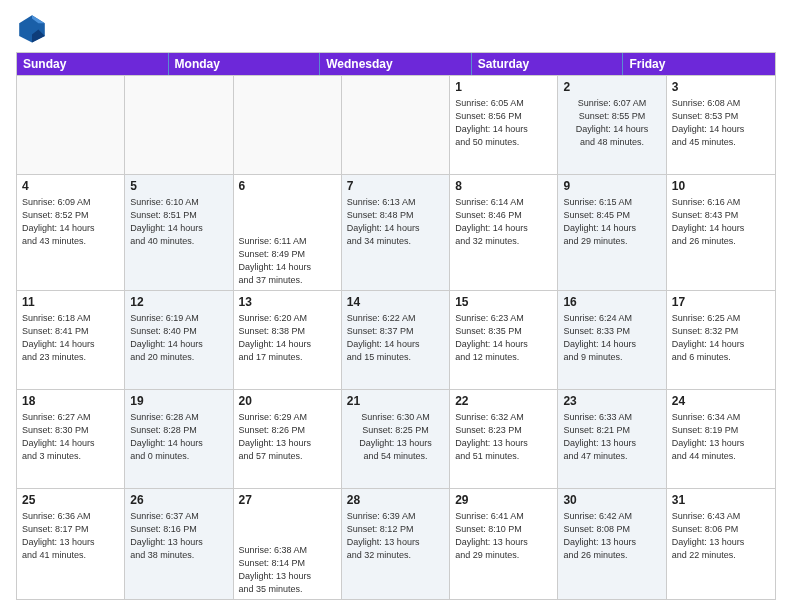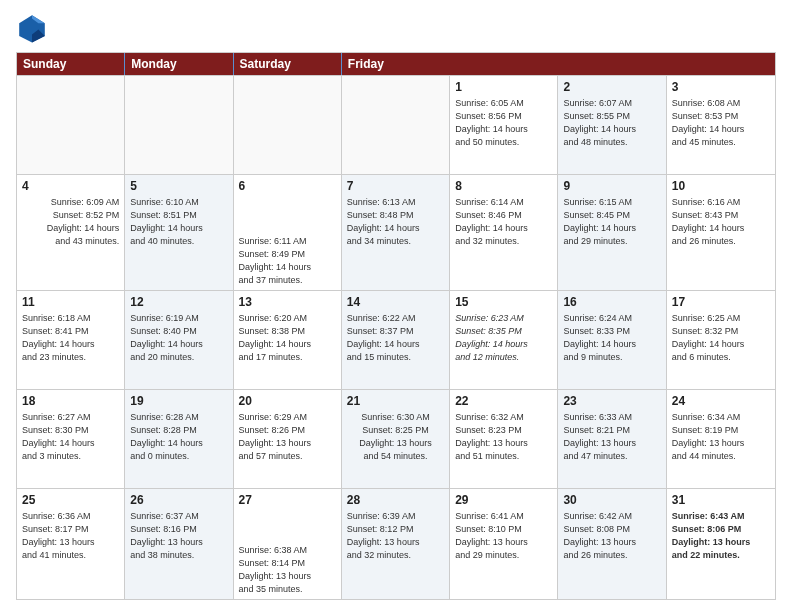--- a/index.html
+++ b/index.html
@@ -61,22 +61,22 @@
       color: #444;
     }
     .calendar {
       flex: 1;
       display: flex;
       flex-direction: column;
       border: 1px solid #ccc;
     }
     .cal-header {
       display: grid;
-      grid-template-columns: repeat(7, 1fr);
-      background: #7f1d1d;
+      grid-template-columns: repeat(5, 1fr);
+      background: #6d28d9;
     }
     .cal-header-cell {
       color: #fff;
       font-size: 12px;
       font-weight: bold;
       padding: 4px 6px;
       text-align: left;
       border-right: 1px solid #5a8ed0;
     }
     .cal-header-cell:last-child { border-right: none; }
@@ -135,55 +135,56 @@
     <div class="title-section">
       <div class="month-title"></div>
       <div class="subtitle"></div>
     </div>
   </div>
 
   <div class="calendar">
     <div class="cal-header" id="cal-header">
         <div class="cal-header-cell">Sunday</div>
         <div class="cal-header-cell">Monday</div>
+        <div class="cal-header-cell">Wednesday</div>
         <div class="cal-header-cell">Saturday</div>
         <div class="cal-header-cell">Friday</div>
       </div>
     <div class="cal-body" id="cal-body">
         <div class="cal-row">
           <div class="cal-cell empty"></div>
           <div class="cal-cell empty"></div>
           <div class="cal-cell empty"></div>
           <div class="cal-cell empty"></div>
           <div class="cal-cell">
             <span class="day-num">1</span>
             <div class="cell-info" style="white-space: pre-line;">Sunrise: 6:05 AM
 Sunset: 8:56 PM
 Daylight: 14 hours
 and 50 minutes.</div>
           </div>
           <div class="cal-cell shaded">
             <span class="day-num">2</span>
-            <div class="cell-info" style="white-space: pre-line;">Sunrise: 6:07 AM
+            <div class="cell-info" style="white-space: pre-line; text-align: center;">Sunrise: 6:07 AM
 Sunset: 8:55 PM
 Daylight: 14 hours
 and 48 minutes.</div>
           </div>
           <div class="cal-cell">
             <span class="day-num">3</span>
             <div class="cell-info" style="white-space: pre-line;">Sunrise: 6:08 AM
 Sunset: 8:53 PM
 Daylight: 14 hours
 and 45 minutes.</div>
           </div>
         </div>
         <div class="cal-row">
           <div class="cal-cell">
             <span class="day-num">4</span>
-            <div class="cell-info" style="white-space: pre-line; text-align: right;">Sunrise: 6:09 AM
+            <div class="cell-info" style="white-space: pre-line;">Sunrise: 6:09 AM
 Sunset: 8:52 PM
 Daylight: 14 hours
 and 43 minutes.</div>
           </div>
           <div class="cal-cell shaded">
             <span class="day-num">5</span>
             <div class="cell-info" style="white-space: pre-line;">Sunrise: 6:10 AM
 Sunset: 8:51 PM
 Daylight: 14 hours
 and 40 minutes.</div>
@@ -248,21 +249,21 @@
           </div>
           <div class="cal-cell shaded">
             <span class="day-num">14</span>
             <div class="cell-info" style="white-space: pre-line;">Sunrise: 6:22 AM
 Sunset: 8:37 PM
 Daylight: 14 hours
 and 15 minutes.</div>
           </div>
           <div class="cal-cell">
             <span class="day-num">15</span>
-            <div class="cell-info" style="white-space: pre-line; font-style: italic;">Sunrise: 6:23 AM
+            <div class="cell-info" style="white-space: pre-line;">Sunrise: 6:23 AM
 Sunset: 8:35 PM
 Daylight: 14 hours
 and 12 minutes.</div>
           </div>
           <div class="cal-cell shaded">
             <span class="day-num">16</span>
             <div class="cell-info" style="white-space: pre-line;">Sunrise: 6:24 AM
 Sunset: 8:33 PM
 Daylight: 14 hours
 and 9 minutes.</div>
@@ -364,21 +365,21 @@
           </div>
           <div class="cal-cell shaded">
             <span class="day-num">30</span>
             <div class="cell-info" style="white-space: pre-line;">Sunrise: 6:42 AM
 Sunset: 8:08 PM
 Daylight: 13 hours
 and 26 minutes.</div>
           </div>
           <div class="cal-cell">
             <span class="day-num">31</span>
-            <div class="cell-info" style="white-space: pre-line; font-weight: bold;">Sunrise: 6:43 AM
+            <div class="cell-info" style="white-space: pre-line;">Sunrise: 6:43 AM
 Sunset: 8:06 PM
 Daylight: 13 hours
 and 22 minutes.</div>
           </div>
         </div>
       </div>
   </div>
 </div>
 
 </body></html>

